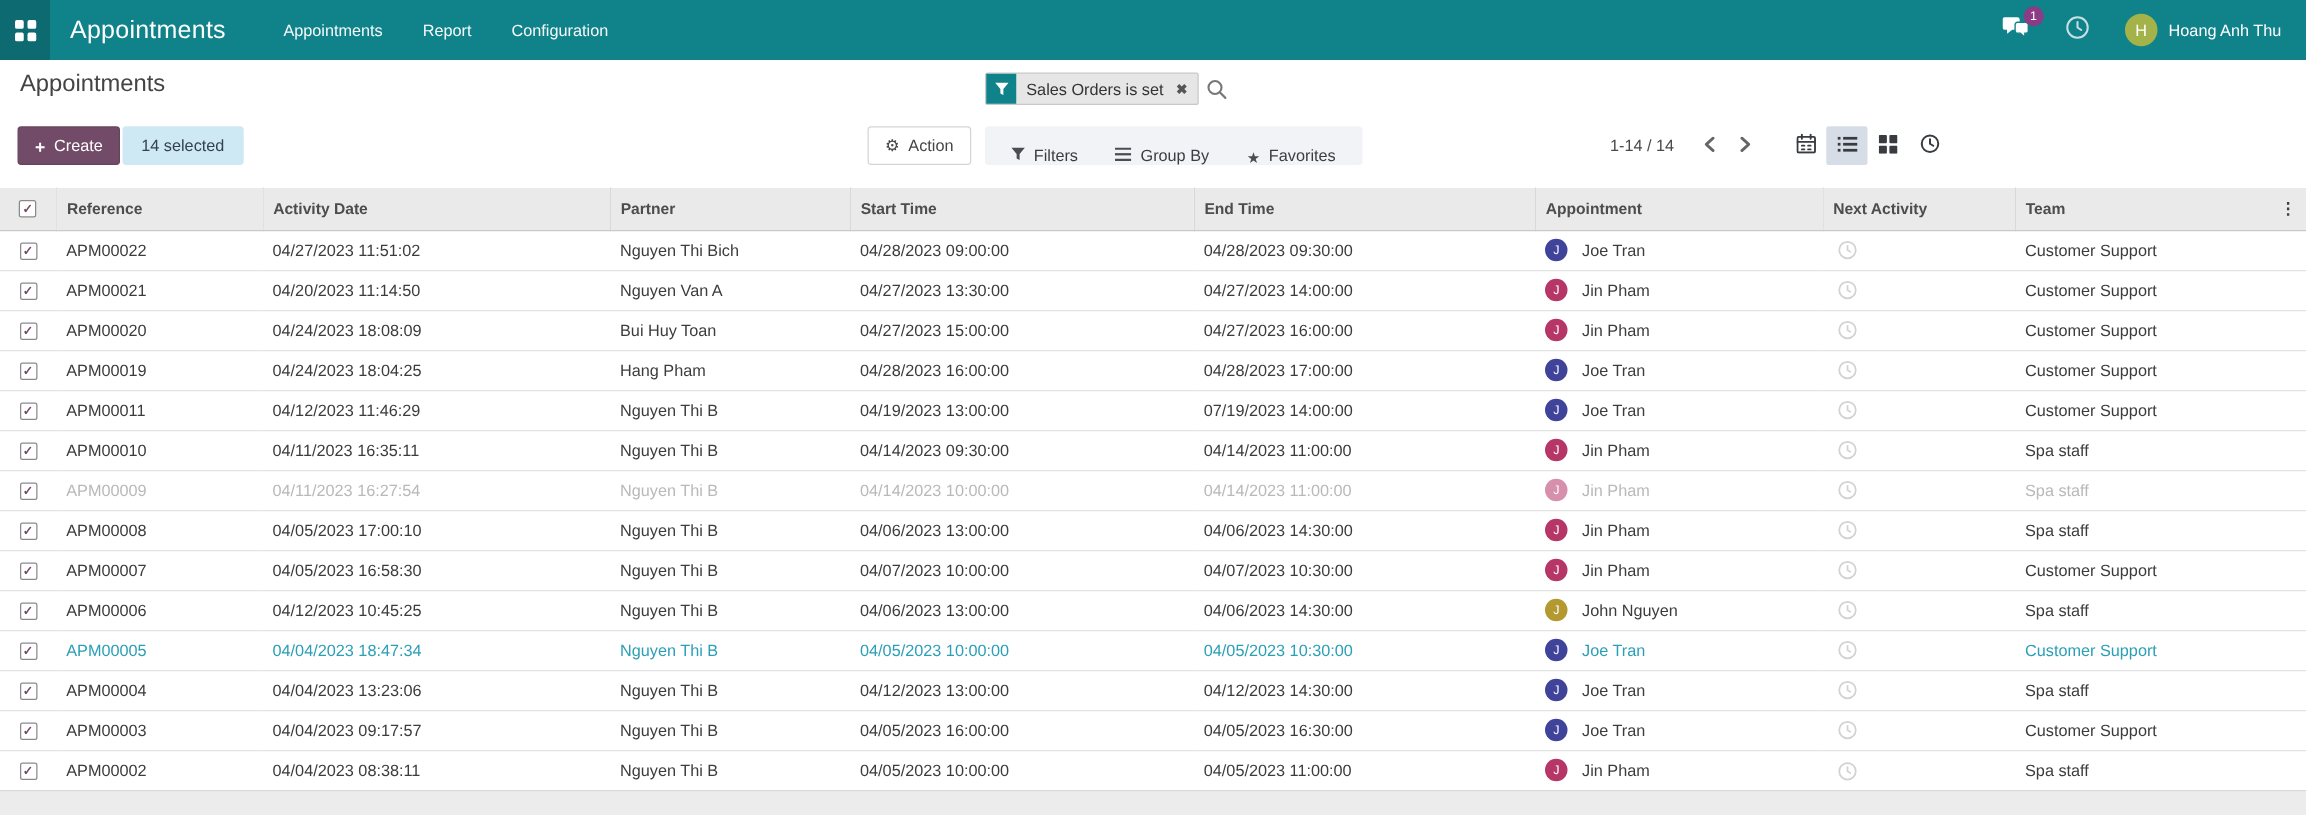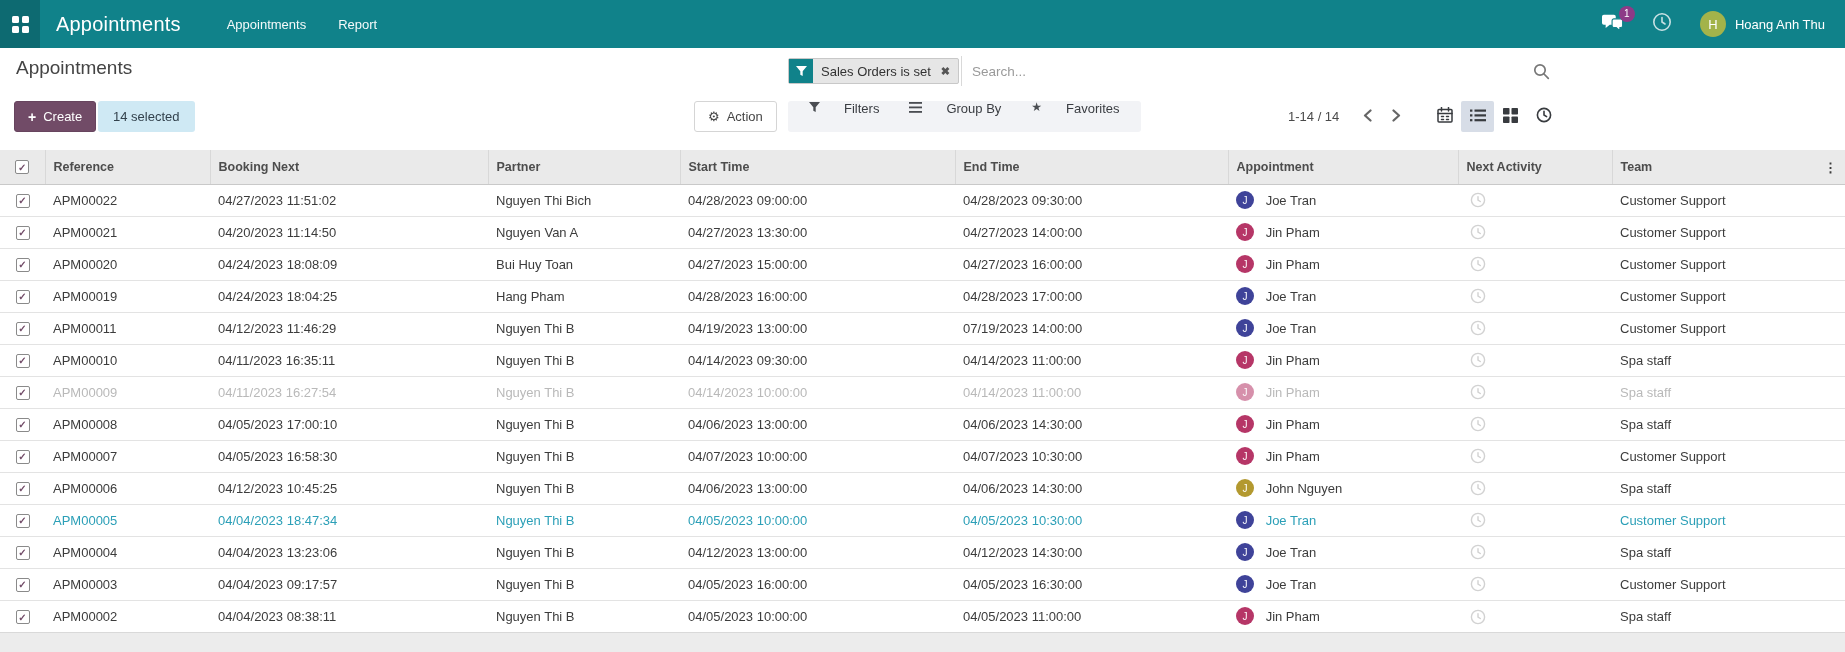--- a/index.html
+++ b/index.html
@@ -56,21 +56,21 @@
   .selected-chip { position:absolute; left:98px; top:7px; height:31px; display:inline-flex;
     align-items:center; background:#cfe9f4; color:#33424d; font-size:13px; padding:0 15px;
     border-radius:3px; }
   .btn-action { position:absolute; left:694px; top:7px; height:31px; display:inline-flex;
     align-items:center; gap:7px; background:#fff; border:1px solid #d5d5d5; color:#454545;
     font-size:13px; padding:0 13px; border-radius:3px; cursor:pointer;
     font-family:"Liberation Sans", sans-serif; }
   .gear-glyph { font-size:13px; line-height:1; }
   .filter-tools { position:absolute; left:788px; top:7px; height:31px; background:#f2f3f6;
     border-radius:3px; display:flex; align-items:center; padding:0 6px; }
-  .tool-btn { display:inline-flex; align-items:flex-start; gap:24px; border:none; background:none;
+  .tool-btn { display:inline-flex; align-items:flex-end; gap:7px; border:none; background:none;
     font-size:13px; color:#3a3d42; padding:0 15px; height:100%; cursor:pointer;
     font-family:"Liberation Sans", sans-serif; }
   .star-glyph { font-size:12px; line-height:1; color:#4a4d52; }
   .pager { position:absolute; left:1288px; top:7px; height:31px; display:flex;
     align-items:center; }
   .pager-range { font-size:13px; color:#4a4a4a; }
   .pager-arrow { background:none; border:none; padding:0 10px; cursor:pointer; display:flex;
     align-items:center; height:100%; }
   .pager-arrow:first-of-type { margin-left:14px; }
   .view-switcher { position:absolute; left:1428px; top:7px; height:31px; display:flex; }
@@ -116,20 +116,21 @@
         <span></span>
         <span></span>
         <span></span>
         <span></span>
       </span>
   </div>
   <div class="brand">Appointments</div>
   <nav class="nav-menu">
     <div class="menu-item">Appointments</div>
     <div class="menu-item">Report</div>
+    <div class="menu-item">Configuration</div>
   </nav>
   <div class="nav-right">
     <div class="msg-btn">
       <span>
         <svg width="22" height="19" viewBox="0 0 24 20">
             <path fill="#fff" d="M2 1.5h11a2 2 0 0 1 2 2v7a2 2 0 0 1-2 2H8.5L4 16v-3.5H2a2 2 0 0 1-2-2v-7a2 2 0 0 1 2-2z"></path>
             <path fill="#fff" stroke="#10828a" stroke-width="1.2" d="M13 6h7.5a2 2 0 0 1 2 2v5.5a2 2 0 0 1-2 2h-1V19l-4-3.5H13a2 2 0 0 1-2-2V8a2 2 0 0 1 2-2z"></path>
           </svg>
       </span>
       <span class="badge">1</span>
@@ -154,21 +155,20 @@
   <div class="searchbar">
     <div class="facet">
       <span class="facet-icon">
         <svg width="11" height="11" viewBox="0 0 12 12">
             <path fill="#fff" d="M0 0h12L7.3 5.6V11l-2.6-1.4V5.6z"></path>
           </svg>
       </span>
       <span class="facet-label">Sales Orders is set</span>
       <span class="facet-remove">✖</span>
     </div>
-    <input class="search-input" type="text" placeholder="Search..." style="">
     <span class="magnifier">
       <svg width="17" height="17" viewBox="0 0 17 17" fill="none" stroke="#777" stroke-width="1.7">
           <circle cx="7" cy="7" r="5.2"></circle>
           <path d="M11 11l4.3 4.3" stroke-linecap="round"></path>
         </svg>
     </span>
   </div>
 </div>
 
 <div class="control-row">
@@ -281,21 +281,21 @@
       <col style="width:230px">
       <col style="width:154px">
     <col style="width:233px">
   </colgroup>
   <thead>
     <tr>
       <th class="c-sel">
         <span class="cb checked"></span>
       </th>
       <th class="c-ref">Reference</th>
-      <th>Booking Next</th>
+      <th>Activity Date</th>
       <th>Partner</th>
       <th>Start Time</th>
       <th>End Time</th>
       <th>Appointment</th>
       <th>Next Activity</th>
       <th>
         <span>Team</span>
         <span class="kebab">⋮</span>
       </th>
     </tr>

